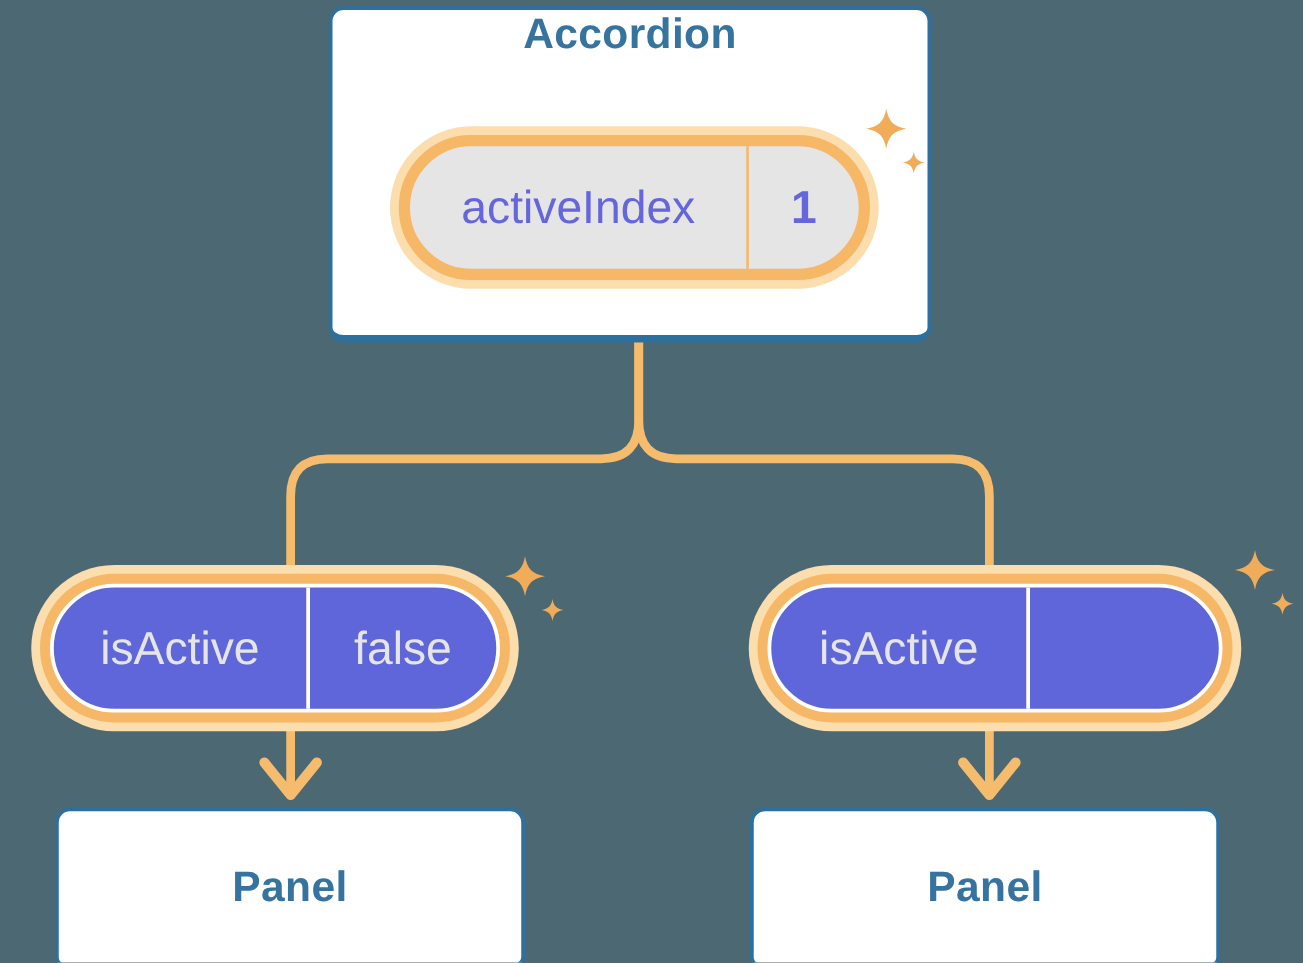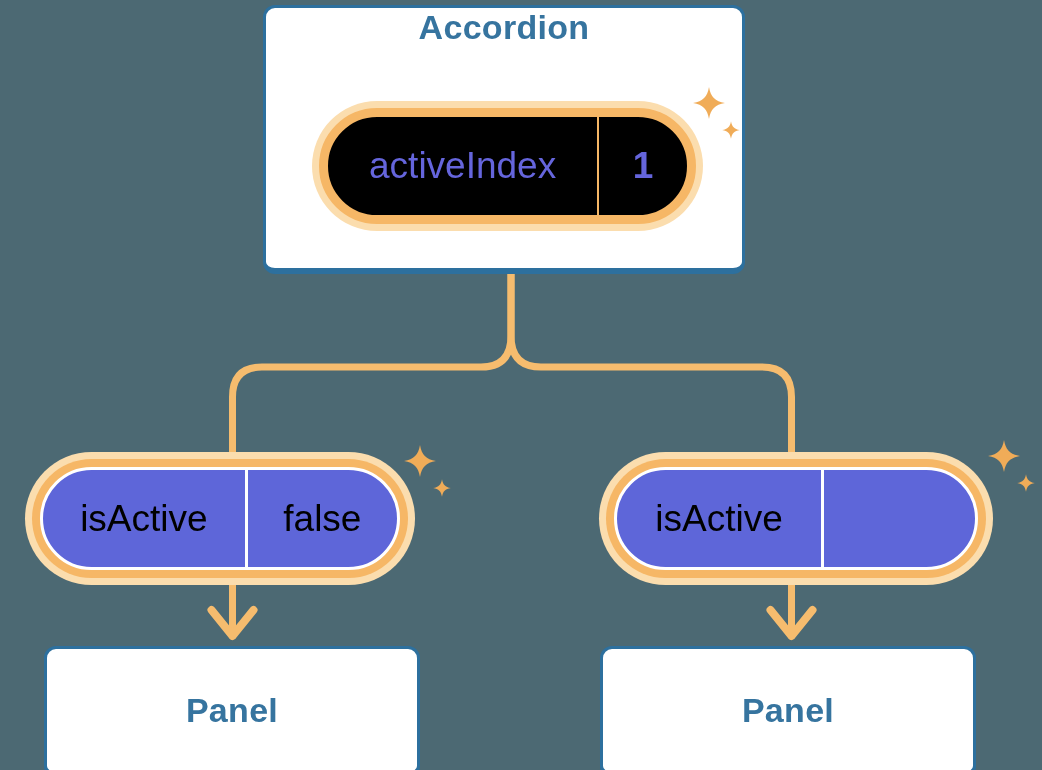--- a/index.html
+++ b/index.html
@@ -47,21 +47,21 @@
   .panel-card.right{left:600px;top:646px;}
   .pill{
     display:flex;align-items:stretch;
     border-radius:999px;
     box-sizing:border-box;
     z-index:3;
   }
   .state-pill{
     position:absolute;left:53px;top:100px;
     width:377px;height:116px;
-    background:#000000;
+    background:#e5e5e5;
     border:9px solid var(--ring-orange,#F6B766);
     box-shadow:0 0 0 7px var(--ring-glow,#FBDDAE);
   }
   .state-pill .cell{
     display:flex;align-items:center;justify-content:center;
     color:var(--purple-text,#6565DC);
     font-size:37px;
   }
   .state-pill .cell.key{flex:0 0 75%;}
   .state-pill .cell.val{flex:1;font-weight:700;}
@@ -71,21 +71,21 @@
     width:360px;height:103px;
     background:var(--purple-fill,#5E66D9);
     border:3px solid #fff;
     box-shadow:0 0 0 8px var(--ring-orange,#F6B766),
                0 0 0 15px var(--ring-glow,#FBDDAE);
   }
   .prop-pill.left{left:40px;top:467px;}
   .prop-pill.right{left:614px;top:467px;width:364px;}
   .prop-pill .cell{
     display:flex;align-items:center;justify-content:center;
-    color:#000000;font-size:37px;
+    color:#e5e5e5;font-size:37px;
   }
   .prop-pill .cell.key{flex:0 0 57%;}
   .prop-pill .cell.val{flex:1;font-weight:400;}
   .prop-pill .divider{width:3px;background:#fff;}
   svg.sparkles{position:absolute;z-index:4;overflow:visible;}
   svg.sparkles path{fill:var(--sparkle-orange,#F0AC58);}
 </style>
 </head>
 <body>
 

